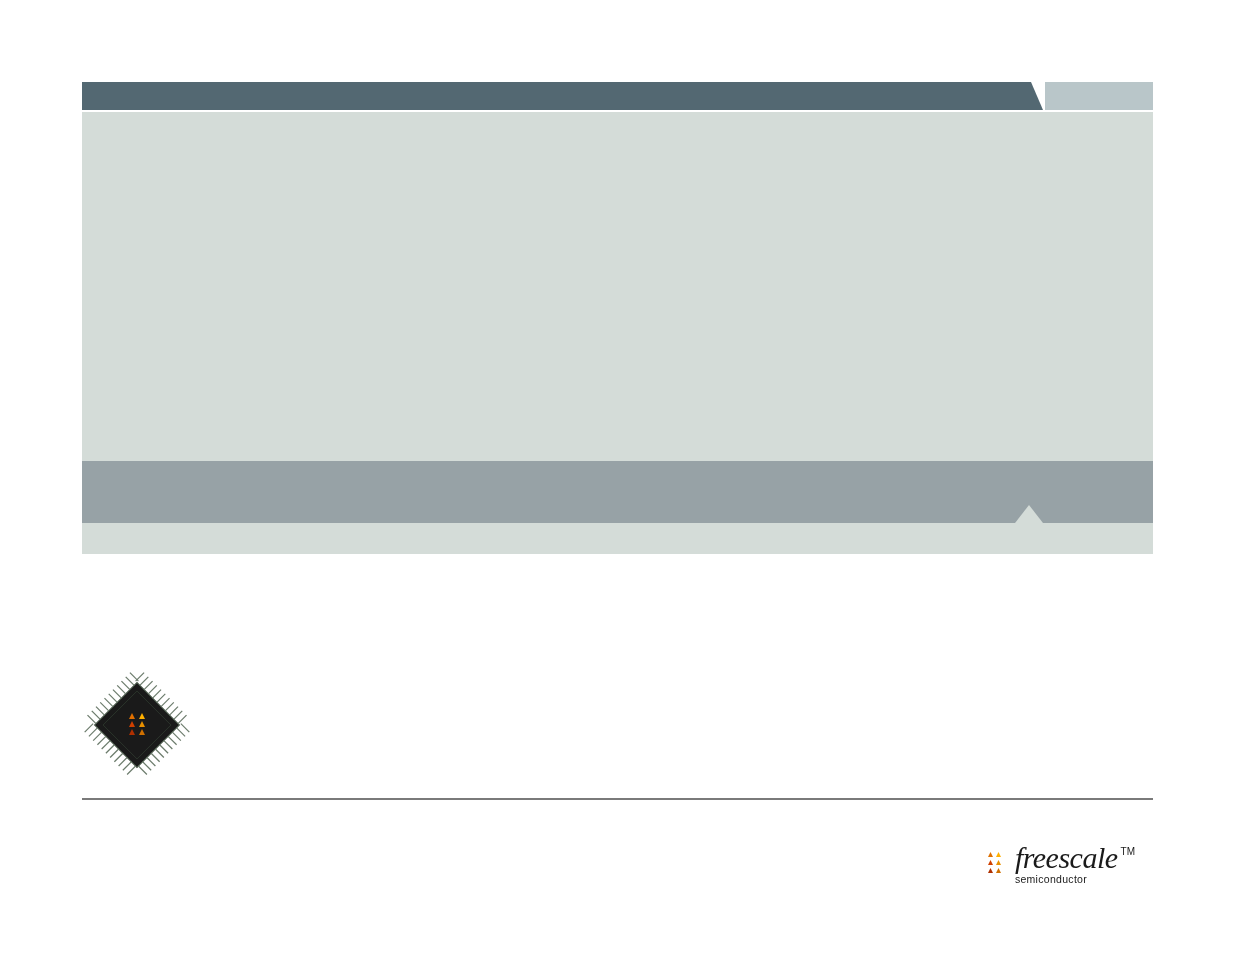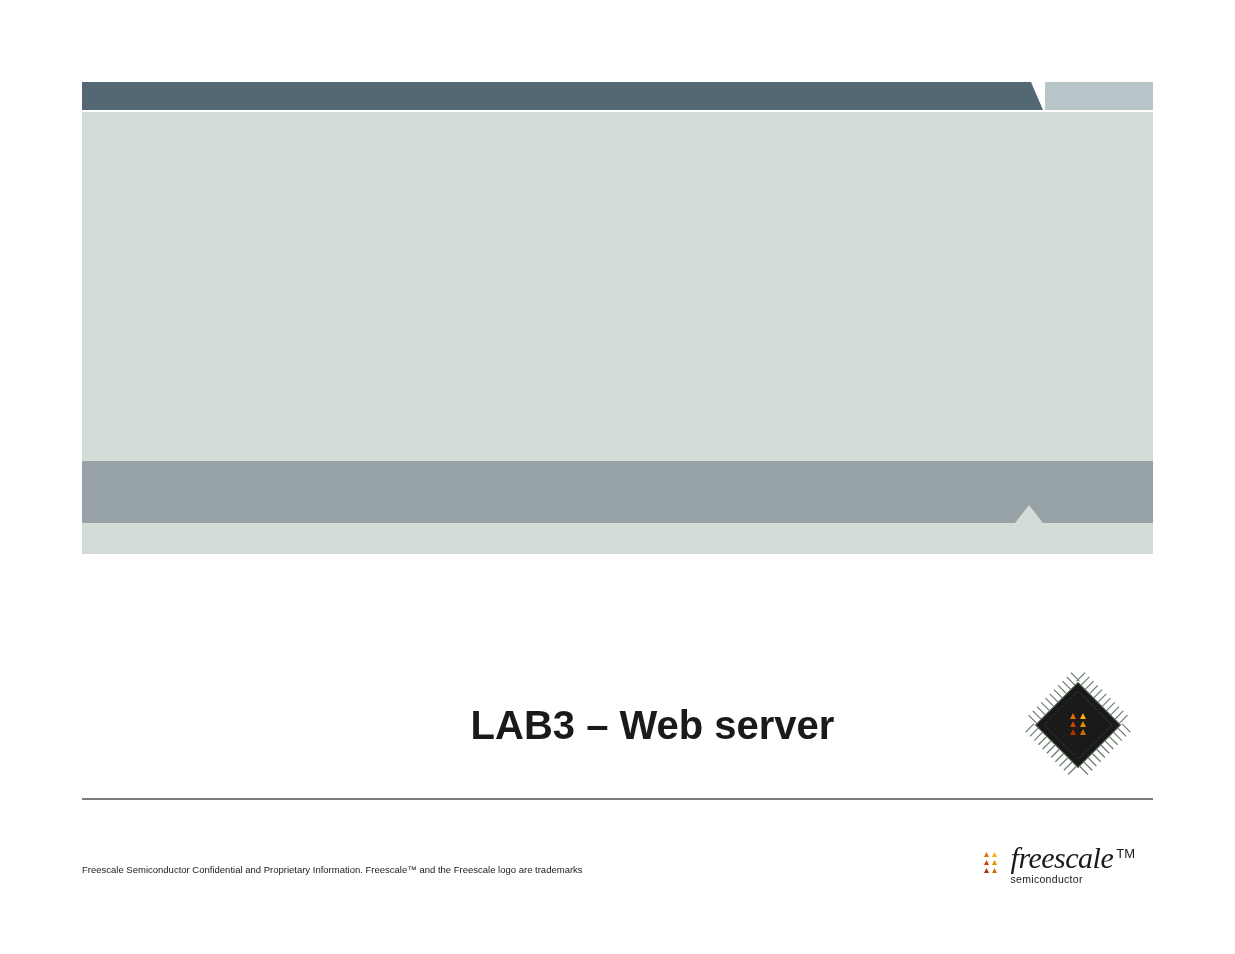--- a/index.html
+++ b/index.html
@@ -129,21 +129,21 @@
     }
     .footer-logo-name {
       font-family: Georgia, 'Times New Roman', serif;
       font-style: italic;
       font-weight: normal;
       font-size: 30px;
       color: #1a1a1a;
       letter-spacing: -0.5px;
     }
     .footer-logo-tm {
-      font-size: 13px;
+      font-size: 10px;
       color: #1a1a1a;
       margin-left: 3px;
       margin-top: 4px;
     }
     .footer-logo-sub {
       font-family: Arial, sans-serif;
       font-size: 10.5px;
       color: #1a1a1a;
       letter-spacing: 0.3px;
       margin-top: 1px;
@@ -167,21 +167,20 @@
 </div>
 
 <div class="main-panel">
   <div class="main-panel-top"></div>
   <div class="main-panel-mid"></div>
   <div class="main-panel-bottom"></div>
   <div class="notch"></div>
 </div>
 
 <div class="title-section">
-  <div class="title-text">LAB3 – Web server</div>
   <div class="chip-graphic">
     <svg viewBox="0 0 110 110">
       <g transform="translate(55,55) rotate(45)">
         <rect x="-30" y="-30" width="60" height="60" fill="#1a1a1a" stroke="#4a5a4a" stroke-width="1"></rect>
         <rect x="-24" y="-24" width="48" height="48" fill="none" stroke="#3a4a3a" stroke-width="0.5"></rect>
         <g stroke="#6a7a6a" stroke-width="1.2">
           <line x1="-32" y1="-42" x2="-32" y2="-30"></line>
           <line x1="-26" y1="-42" x2="-26" y2="-30"></line>
           <line x1="-20" y1="-42" x2="-20" y2="-30"></line>
           <line x1="-14" y1="-42" x2="-14" y2="-30"></line>
@@ -251,14 +250,13 @@
   <div class="footer-logo-text">
     <div class="footer-logo-main">
       <span class="footer-logo-name">freescale</span>
       <span class="footer-logo-tm">TM</span>
     </div>
     <span class="footer-logo-sub">semiconductor</span>
   </div>
 </div>
 
 <div class="disclaimer">
-  <div>Freescale Semiconductor Confidential and Proprietary Information. Freescale™ and the Freescale logo are trademarks</div>
 </div>
 
 </body></html>

